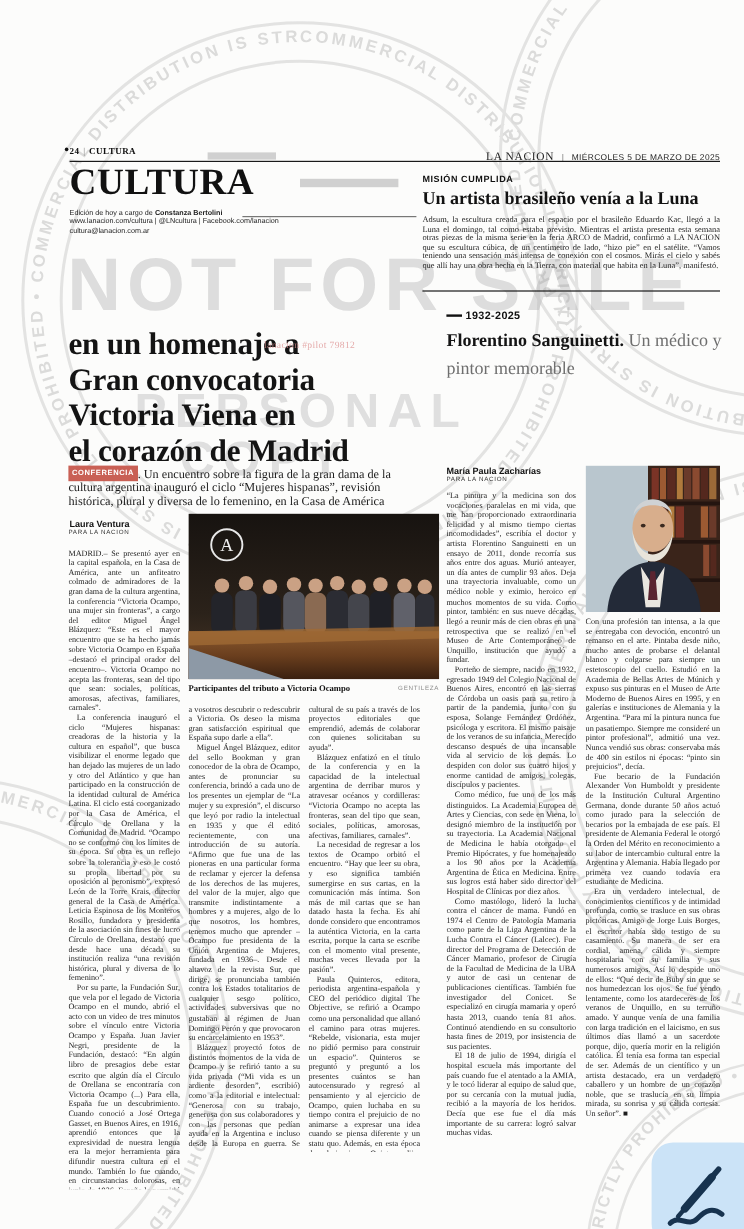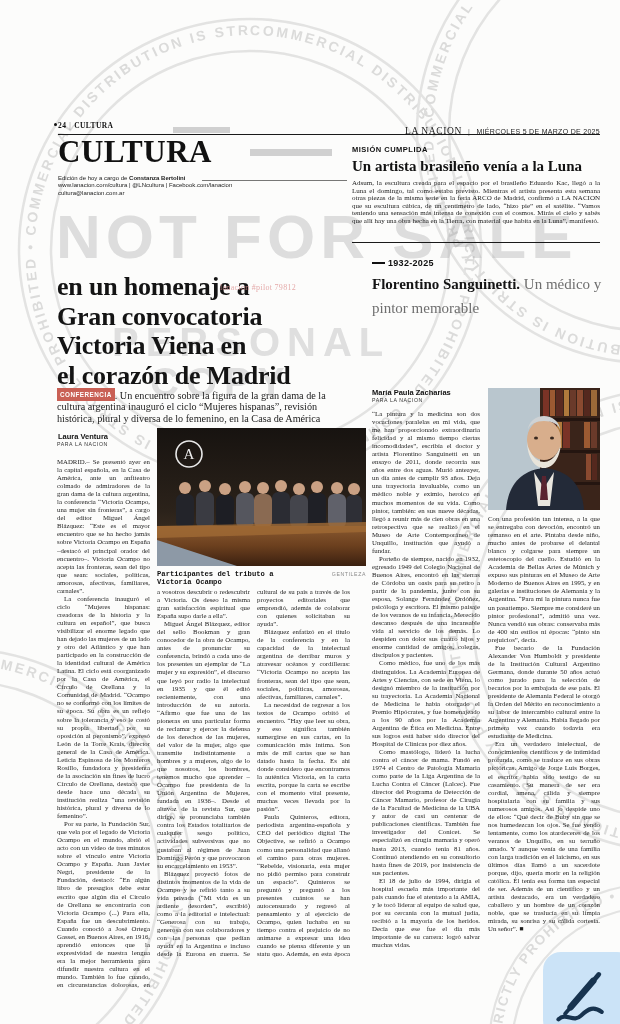--- a/index.html
+++ b/index.html
@@ -28,21 +28,21 @@
   
   .bigh{font-family:"Liberation Serif",serif;font-size:26px;line-height:29.5px;font-weight:bold;color:#141414;letter-spacing:-.2px;}
   .standfirst{font-size:10.2px;line-height:11.3px;color:#1b1b1b;text-align:left;}
   .label{display:inline-block;font-family:"Liberation Sans",sans-serif;font-size:6.3px;font-weight:bold;
          letter-spacing:.5px;color:#fff;background:#c96055;padding:1px 3px 0.5px 3px;vertical-align:2px;}
   .by-name{font-family:"Liberation Sans",sans-serif;font-size:7.5px;font-weight:bold;color:#111;}
   .by-org{font-family:"Liberation Sans",sans-serif;font-size:5.2px;letter-spacing:.6px;color:#333;}
   .bodycol{font-size:6.8px;line-height:8.05px;text-align:justify;overflow:hidden;color:#1d1d1d;}
   .bodycol p{margin:0;text-indent:7px;}
   .bodycol p:first-child{text-indent:0;}
-  .caption{font-family:Liberation Mono, monospace;font-size:7.2px;font-weight:bold;color:#111;}
+  .caption{font-family:Liberation Serif, serif;font-size:7.2px;font-weight:bold;color:#111;}
   .credit{font-family:"Liberation Sans",sans-serif;font-size:5.2px;letter-spacing:.6px;color:#8a8a8a;}
   
   .obit-kick{font-family:"Liberation Sans",sans-serif;font-size:9px;font-weight:bold;color:#111;letter-spacing:.3px;}
   .obit-kick .bar{display:inline-block;width:13px;height:2px;background:#111;vertical-align:2px;margin-right:3px;}
   .obit-h{font-family:"Liberation Serif",serif;font-size:15px;line-height:24px;color:#141414;}
   .obit-h .name{font-weight:bold;}
   .obit-h .sub{font-weight:normal;color:#6e6e6e;}
   
   .pen-btn{position:absolute;left:543px;top:952px;width:92px;height:86px;background:#cbe3f7;border-radius:18px;z-index:3;}
   .dot{position:absolute;left:54px;top:123px;width:3px;height:3px;background:#111;border-radius:50%;}

